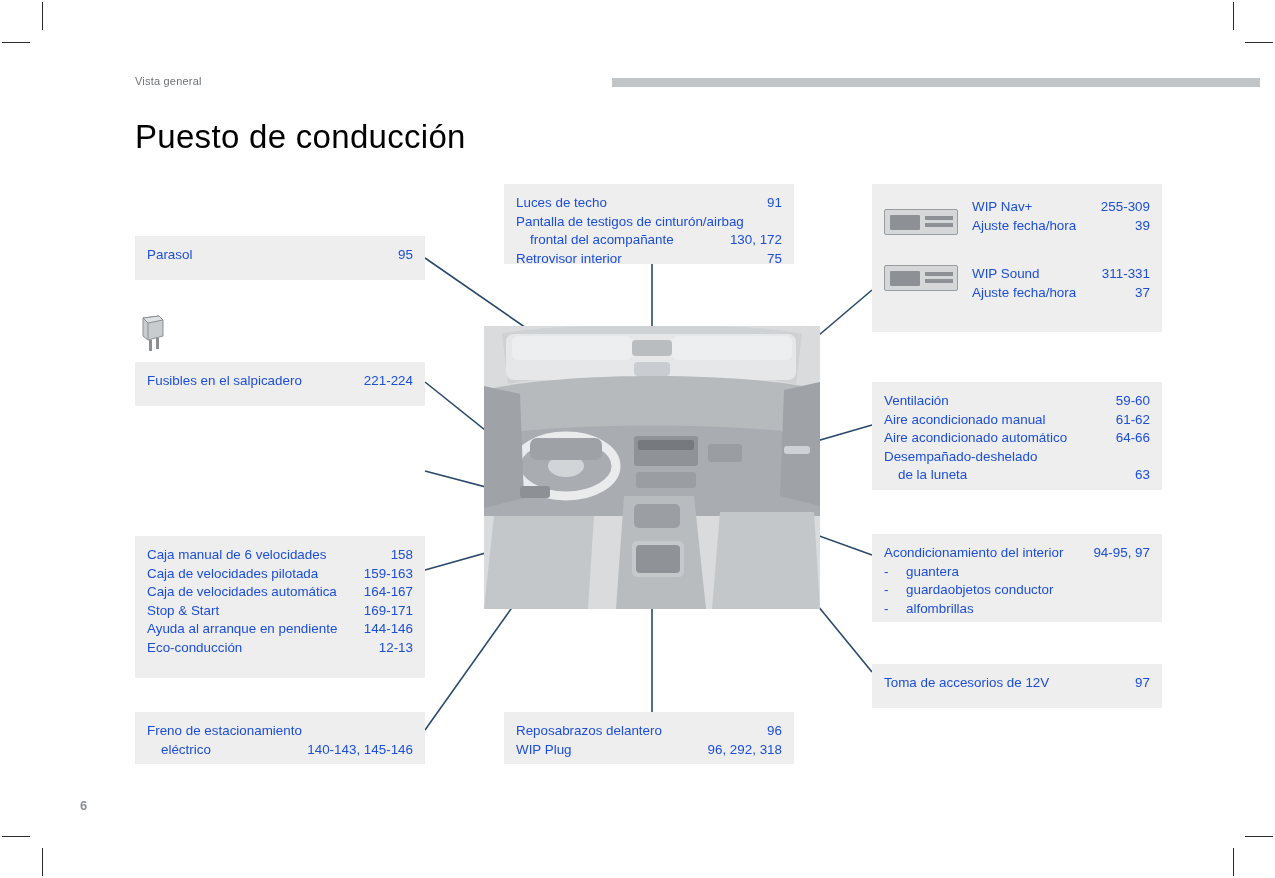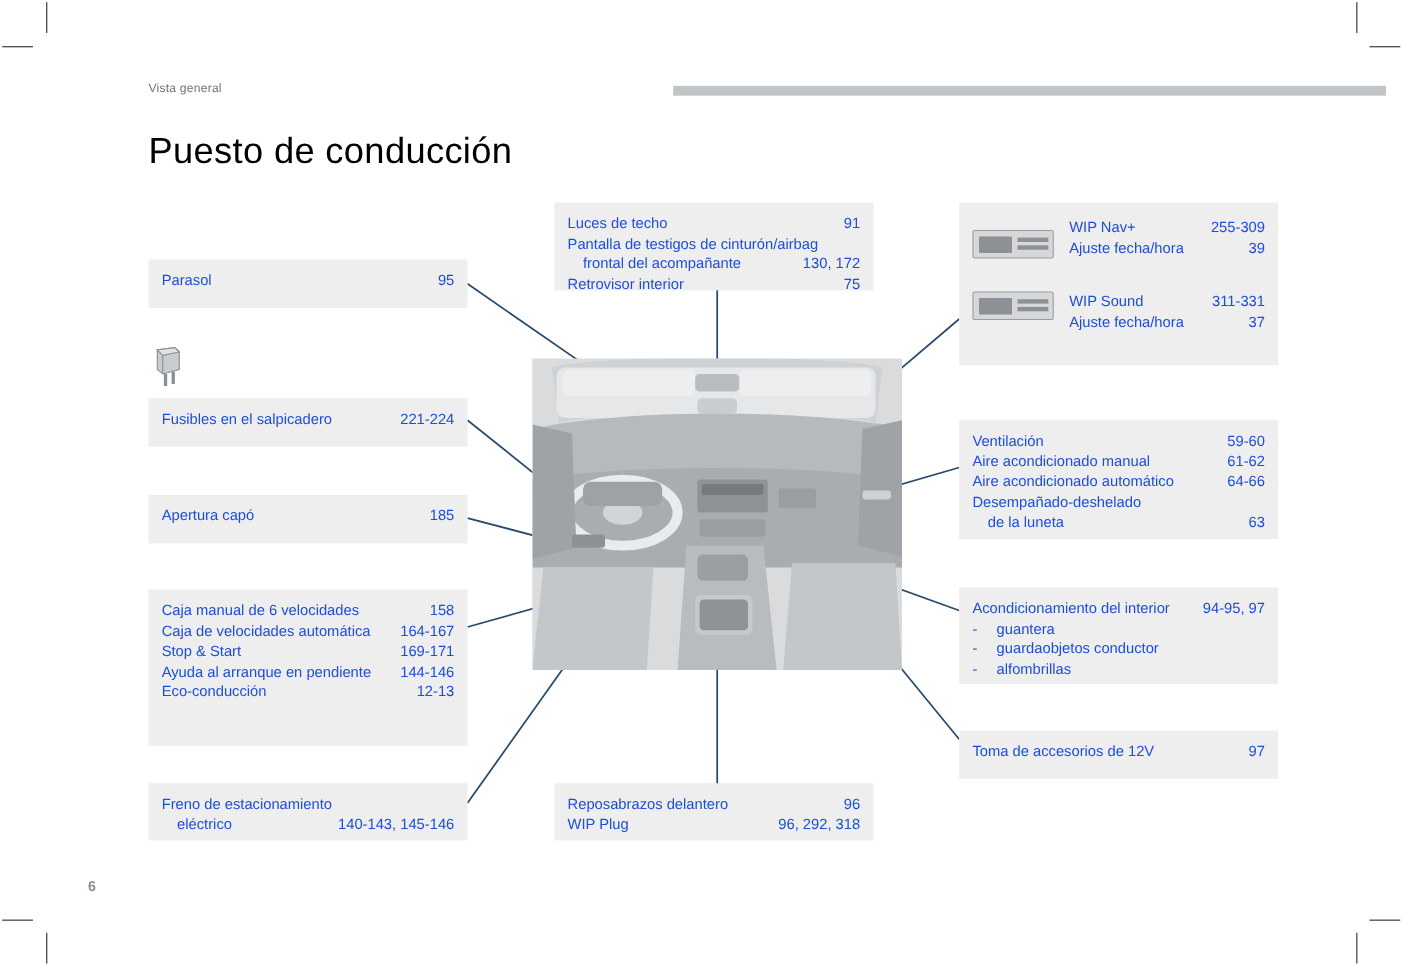--- a/index.html
+++ b/index.html
@@ -248,31 +248,29 @@
     </div>
   </div>
 
   <div class="box" style="left:135px; top:362px; width:290px; height:44px;">
     <div class="row">
       <span class="lbl">Fusibles en el salpicadero</span>
       <span class="val">221-224</span>
     </div>
   </div>
 
-  <div class="box" style="left:135px; top:450px; width:290px; height:44px;">
-    <div class="row">
-      <span class="lbl">Apertura capó</span>
-      <span class="val">185</span>
-    </div>
-  </div>
 
   <div class="box" style="left:135px; top:536px; width:290px; height:142px;">
     <div class="row">
       <span class="lbl">Caja manual de 6 velocidades</span>
       <span class="val">158</span>
+    </div>
+    <div class="row">
+      <span class="lbl">Caja de velocidades pilotada</span>
+      <span class="val">159-163</span>
     </div>
     <div class="row">
       <span class="lbl">Caja de velocidades automática</span>
       <span class="val">164-167</span>
     </div>
     <div class="row">
       <span class="lbl">Stop &amp; Start</span>
       <span class="val">169-171</span>
     </div>
     <div class="row">

